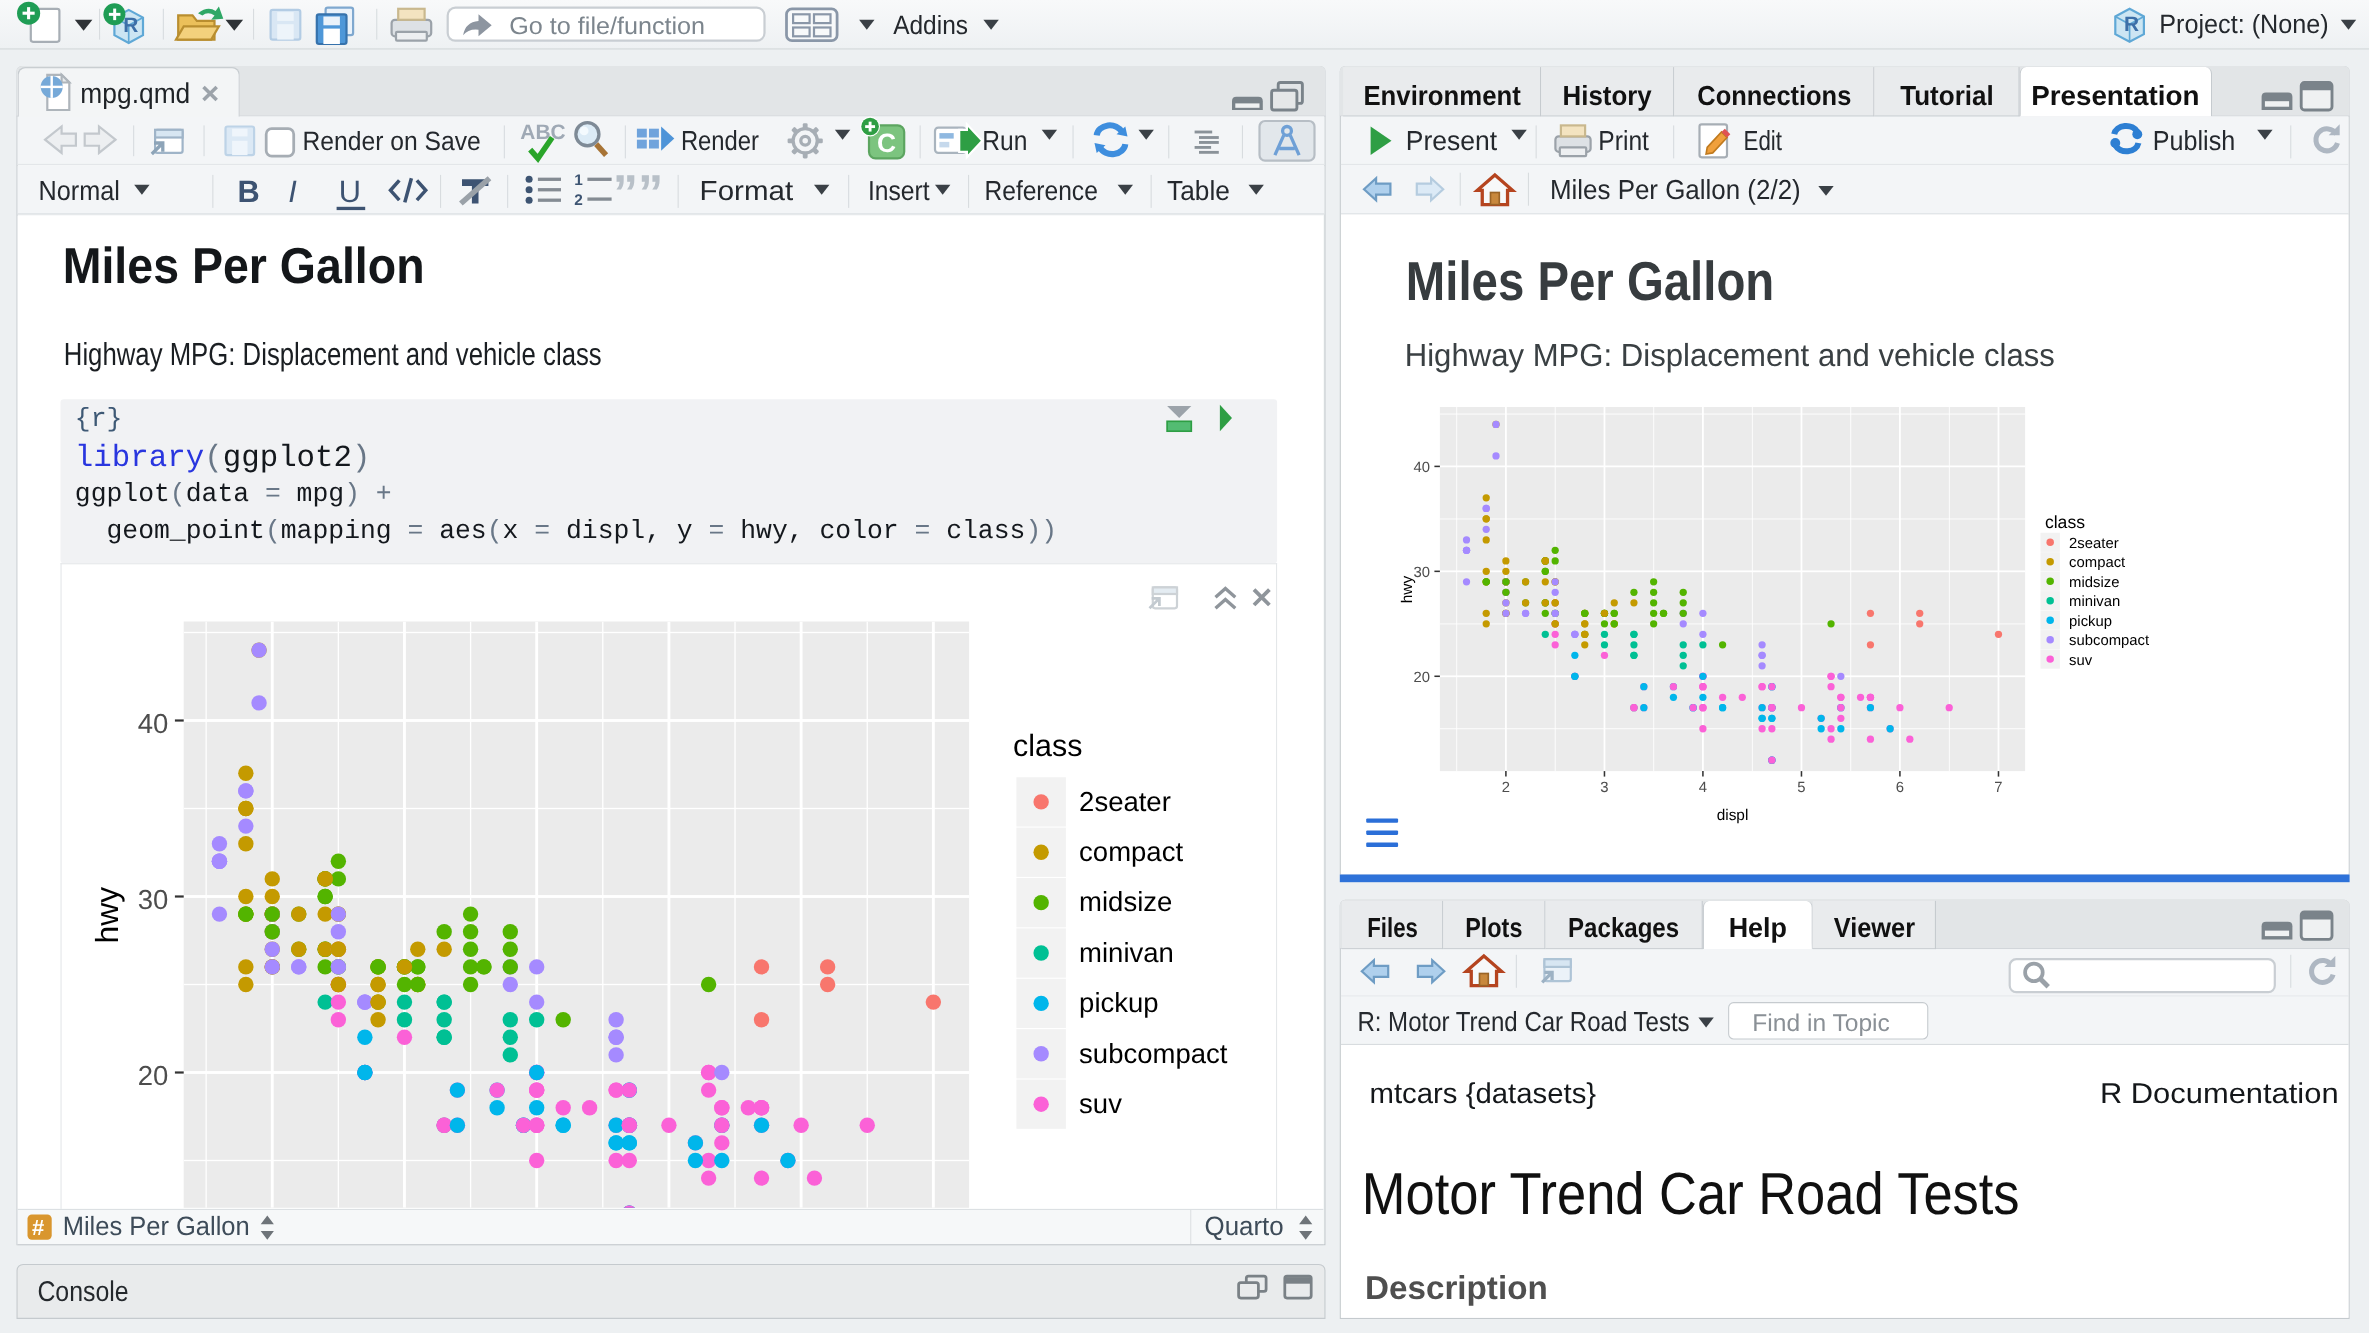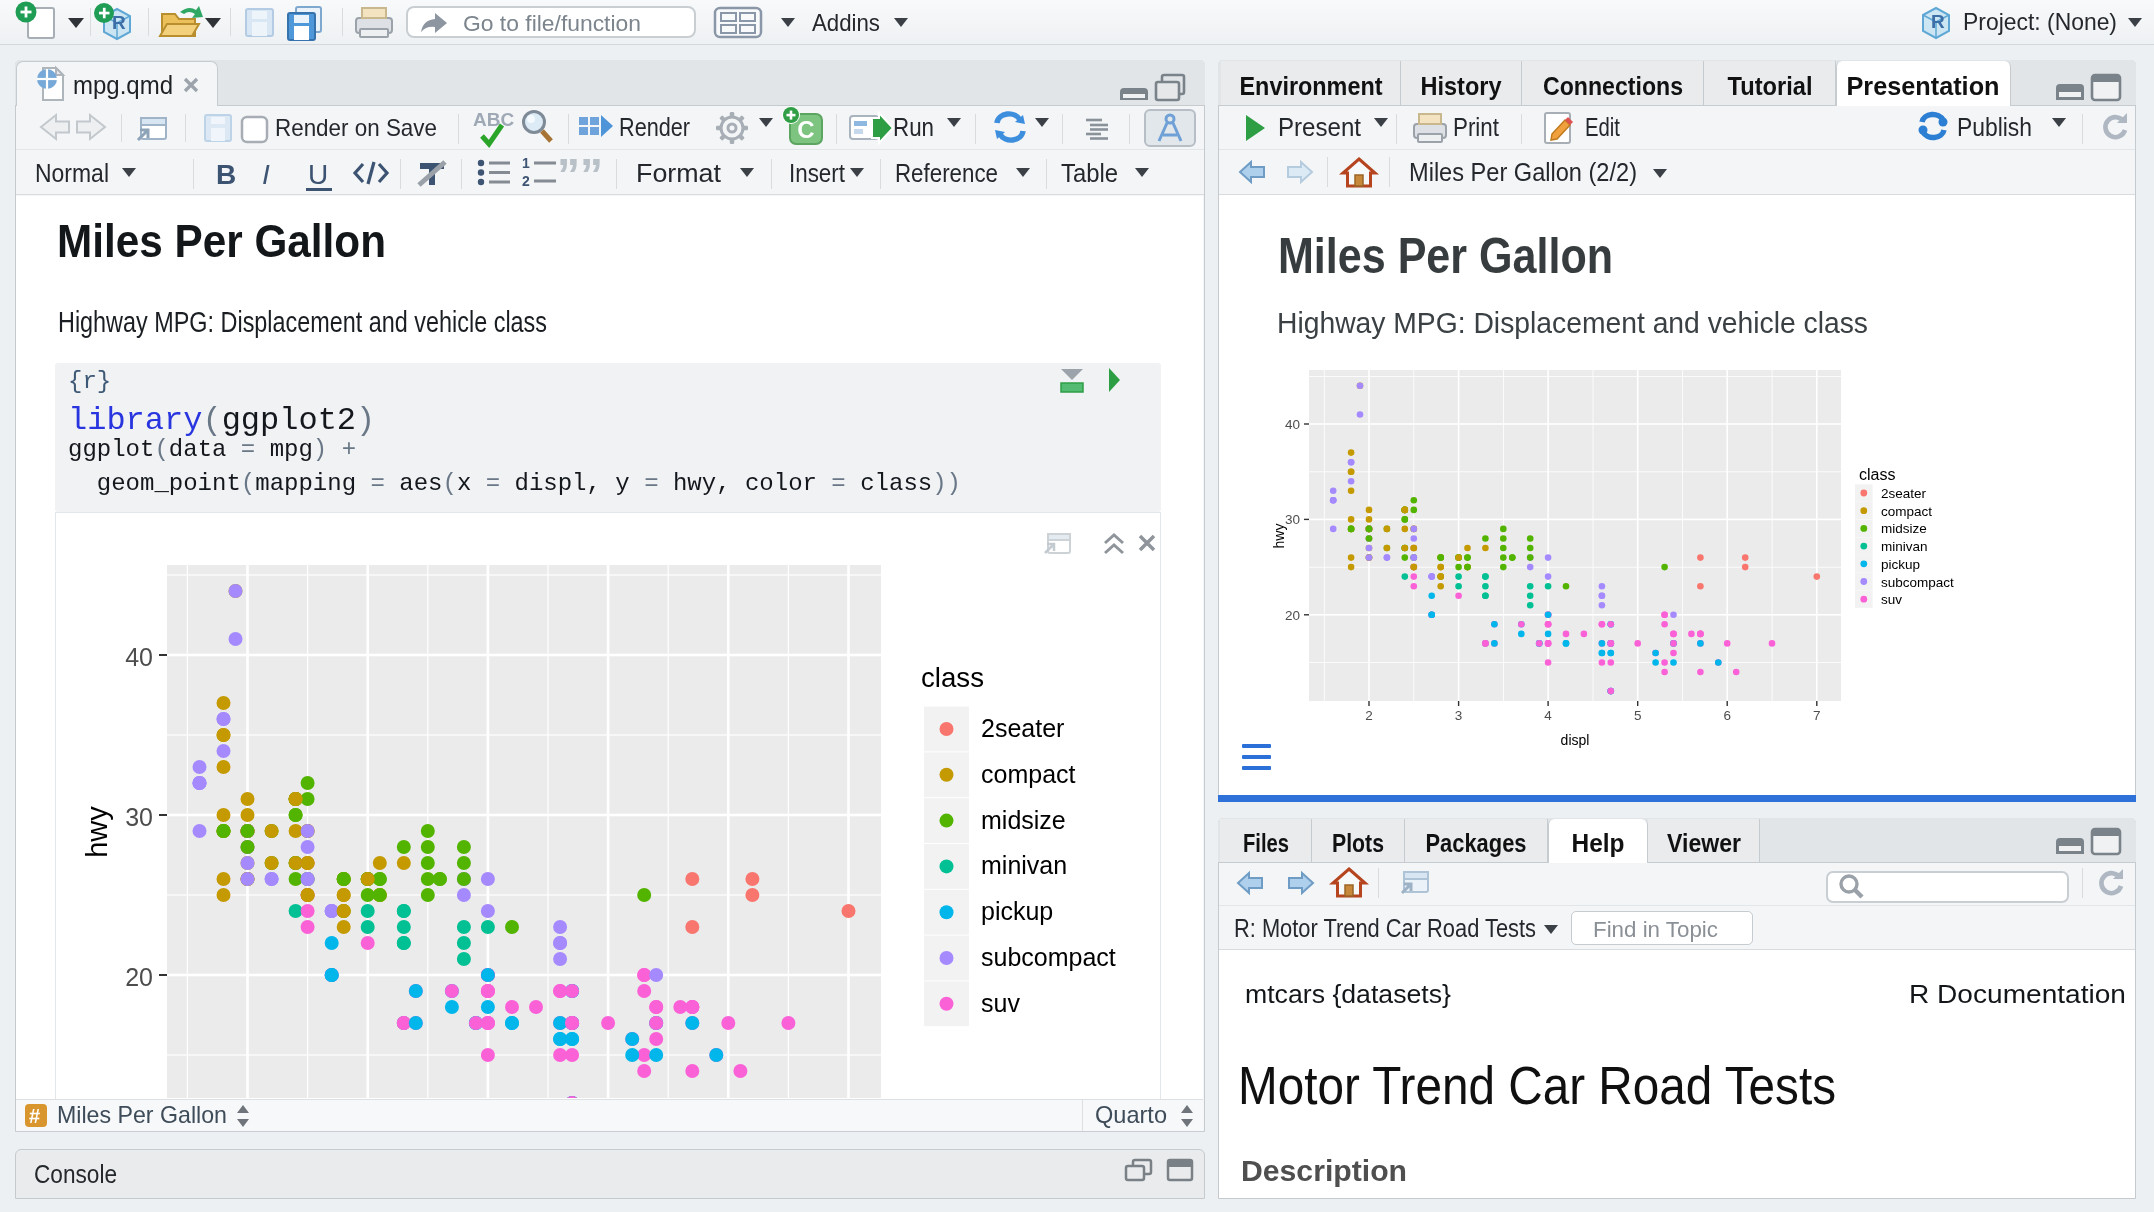--- a/index.html
+++ b/index.html
@@ -271,21 +271,21 @@
 <span class="caret" style="left:1135px;top:168px;border-top-color:#3A4046"></span>
 <div class="abs" style="left:16px;top:196px;width:1187px;height:903px;background:#fff"></div>
 <svg width="329" height="56" style="left:57px;top:211px;overflow:visible">
     <text x="0" y="46" font-size="46px" fill="#14171A" font-weight="bold" text-anchor="start" font-family="Liberation Sans,sans-serif" textLength="329" lengthAdjust="spacingAndGlyphs">Miles Per Gallon</text>
   </svg>
 <svg width="489" height="39" style="left:58px;top:303px;overflow:visible">
     <text x="0" y="29" font-size="29px" fill="#1A1E22" font-weight="normal" text-anchor="start" font-family="Liberation Sans,sans-serif" textLength="489" lengthAdjust="spacingAndGlyphs">Highway MPG: Displacement and vehicle class</text>
   </svg>
 <div class="abs" style="left:55px;top:363px;width:1106px;height:149px;background:#F1F2F4;border-radius:3px"></div>
 <div class="abs" style="left:68px;top:368px;font-family:'Liberation Mono',monospace;font-size:24px;white-space:pre"><span style="color:#3E5975">{r}</span></div>
-<div class="abs" style="left:68px;top:402px;font-family:'Liberation Mono',monospace;font-size:32px;white-space:pre"><span style="color:#2936DF">library</span><span style="color:#697787">(</span><span style="color:#14181D">ggplot2</span><span style="color:#697787">)</span></div>
+<div class="abs" style="left:68px;top:402px;font-family:'Liberation Mono',monospace;font-size:28px;white-space:pre"><span style="color:#2936DF">library</span><span style="color:#697787">(</span><span style="color:#14181D">ggplot2</span><span style="color:#697787">)</span></div>
 <div class="abs" style="left:68px;top:436px;font-family:'Liberation Mono',monospace;font-size:24px;white-space:pre"><span style="color:#14181D">ggplot</span><span style="color:#697787">(</span><span style="color:#14181D">data </span><span style="color:#697787">=</span><span style="color:#14181D"> mpg</span><span style="color:#697787">)</span><span style="color:#14181D"> </span><span style="color:#697787">+</span></div>
 <div class="abs" style="left:68px;top:470px;font-family:'Liberation Mono',monospace;font-size:24px;white-space:pre"><span style="color:#14181D">&nbsp;&nbsp;geom_point</span><span style="color:#697787">(</span><span style="color:#14181D">mapping </span><span style="color:#697787">=</span><span style="color:#14181D"> aes</span><span style="color:#697787">(</span><span style="color:#14181D">x </span><span style="color:#697787">=</span><span style="color:#14181D"> displ, y </span><span style="color:#697787">=</span><span style="color:#14181D"> hwy, color </span><span style="color:#697787">=</span><span style="color:#14181D"> class</span><span style="color:#697787">))</span></div>
 <svg width="120" height="40" viewBox="0 0 120 40" style="left:1050px;top:360px">
 <path d="M11 9 h22 l-11 11 z" fill="#9CA3AA"></path>
     <rect x="11" y="23" width="22" height="9" fill="#53BC72" stroke="#2E9E44" stroke-width="1.5"></rect>
 <path d="M59 8 l11 12 -11 12 z" fill="#2E9E44"></path>
 </svg>
 <div class="abs" style="left:55px;top:512px;width:1106px;height:587px;background:#fff;border:1px solid #E4E7E9;border-bottom:none"></div>
 <svg width="130" height="36" viewBox="0 0 130 36" style="left:1034px;top:526px">
 <rect x="14" y="8" width="22" height="19" rx="2" fill="#fff" stroke="#CDD2D6" stroke-width="2"></rect>

